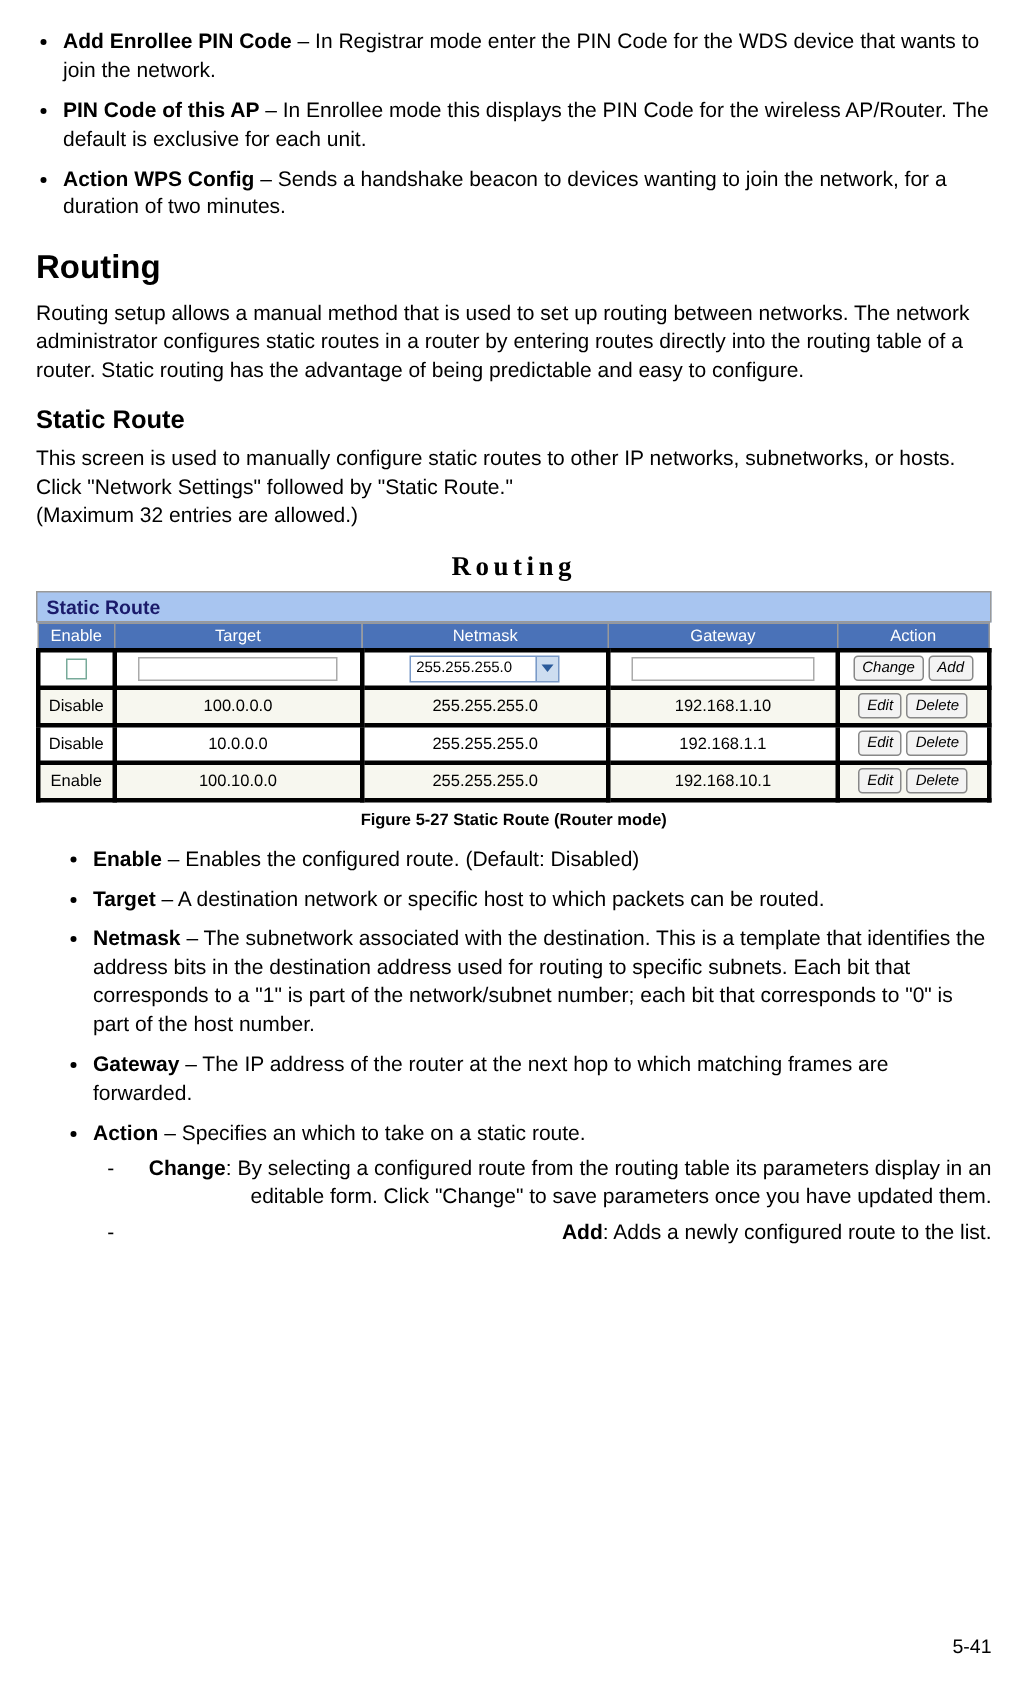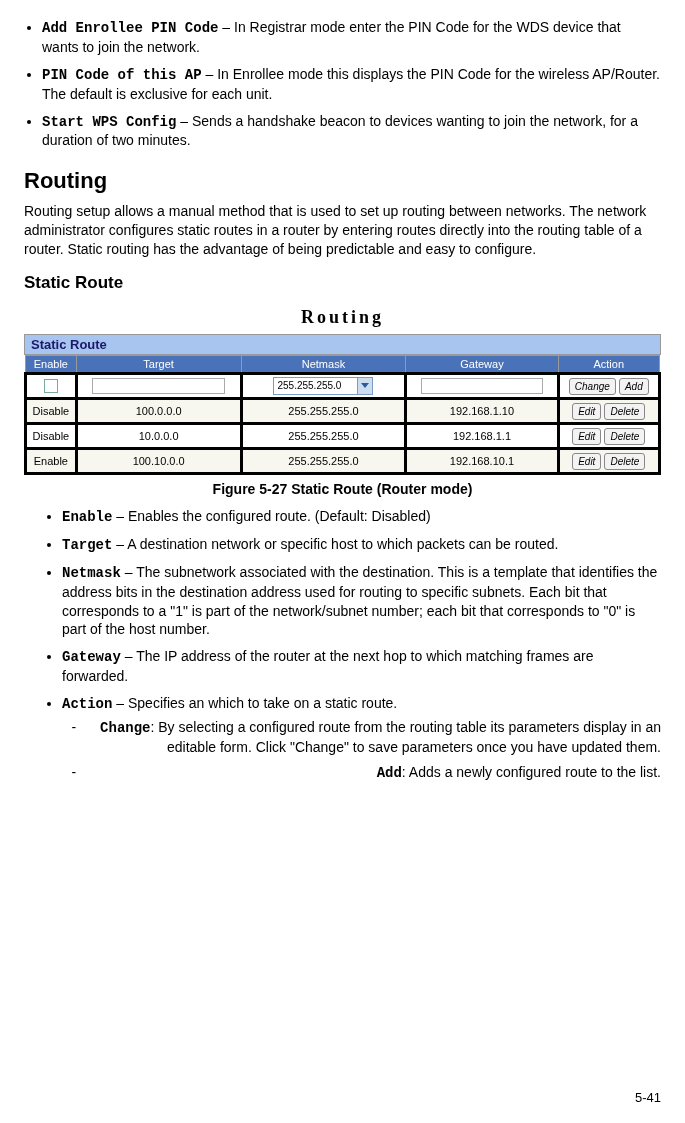--- a/index.html
+++ b/index.html
@@ -68,21 +68,21 @@
   }
   h2 {
     font-size: 17px;
     font-weight: bold;
     margin: 14px 0 6px 0;
   }
   p.body {
     margin: 6px 0;
     line-height: 1.35;
   }
-  .b { font-weight: bold; font-family: Liberation Mono, monospace; }
+  .b { font-weight: bold; }
   .figwrap {
     margin: 14px 0 4px 0;
   }
   .figtitle {
     font-family: "Times New Roman", Times, serif;
     font-weight: bold;
     font-size: 18px;
     letter-spacing: 3px;
     text-align: center;
     margin-bottom: 6px;
@@ -136,21 +136,21 @@
     content:"";position:absolute;left:3px;top:5px;
     border-left:4px solid transparent;border-right:4px solid transparent;
     border-top:5px solid #2a5a9a;
   }
   .btn {
     display:inline-block;border:1px solid #888;border-radius:3px;
     padding:0 5px;font-size:10px;background:#f3f3f3;line-height:15px;
     height:15px;vertical-align:middle;
   }
   .figcap {
-    text-align:center;font-weight:bold;font-size:14px;margin:6px 0 10px 0;
+    text-align:center;font-weight:bold;font-size:11px;margin:6px 0 10px 0;
   }
   ul.defs {
     margin: 6px 0 0 0;
     padding-left: 18px;
   }
   ul.defs > li {
     margin-bottom: 8px;
     line-height: 1.35;
     margin-left: 20px;
   }
@@ -166,27 +166,31 @@
   .actcell { white-space: nowrap; font-style: italic; }
 </style>
 </head>
 <body>
 
 <div class="page">
 
   <ul class="top">
     <li><span class="b">Add Enrollee PIN Code</span><span> – In Registrar mode enter the PIN Code for the WDS device that wants to join the network.</span></li>
     <li><span class="b">PIN Code of this AP</span><span> – In Enrollee mode this displays the PIN Code for the wireless AP/Router. The default is exclusive for each unit.</span></li>
-    <li><span class="b">Start WPS Config</span><span> – Sends a handshake beacon to devices wanting to join the network, for a duration of two minutes.</span></li>
+    <li><span class="b">Action WPS Config</span><span> – Sends a handshake beacon to devices wanting to join the network, for a duration of two minutes.</span></li>
   </ul>
 
   <h1>Routing</h1>
   <p class="body">Routing setup allows a manual method that is used to set up routing between networks. The network administrator configures static routes in a router by entering routes directly into the routing table of a router. Static routing has the advantage of being predictable and easy to configure.</p>
 
   <h2>Static Route</h2>
+  <p class="body">
+    <span>This screen is used to manually configure static routes to other IP networks, subnetworks, or hosts. Click "Network Settings" followed by "Static Route."</span><br>
+    <span>(Maximum 32 entries are allowed.)</span>
+  </p>
 
   <div class="figwrap">
     <div class="figtitle">Routing</div>
     <div class="bluebar">Static Route</div>
     <table class="rt">
       <tbody>
           <tr>
         <th style="width:8%">Enable</th>
         <th style="width:26%">Target</th>
         <th style="width:26%">Netmask</th>

